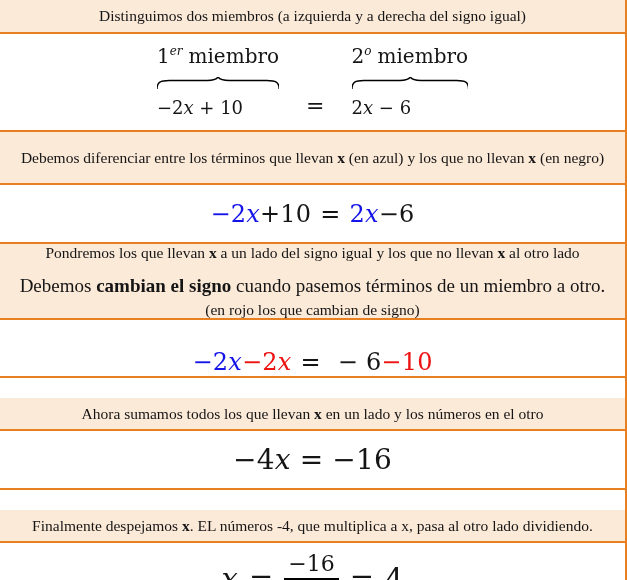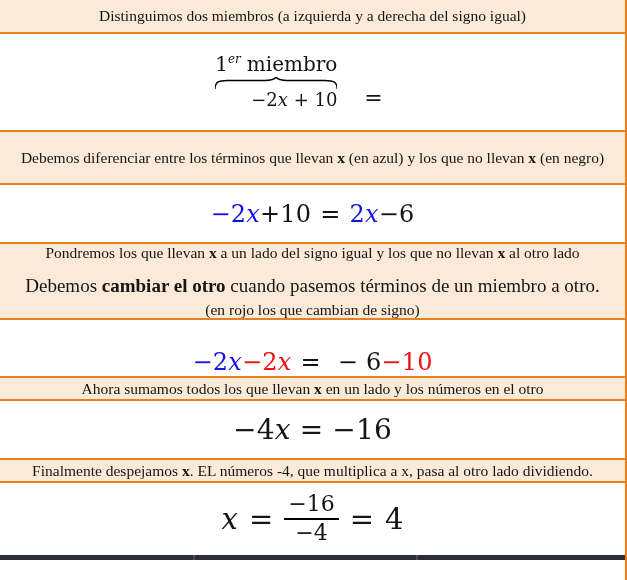--- a/index.html
+++ b/index.html
@@ -27,38 +27,38 @@
     width:100%;
     display:flex;flex-direction:column;
     align-items:center;justify-content:center;
     text-align:center;
     border-bottom:2px solid var(--orange);
     flex:0 0 auto;
   }
   .peach{background:var(--peach);}
   .white{background:#fff;}
   .h34{height:34px;} .h98{height:98px;} .h53{height:53px;} .h59{height:59px;}
-  .h76{height:76px;gap:8px;} .h58{height:58px;justify-content:flex-end;} .h33{height:23px;} .h72{height:72px;border-bottom:none;}
+  .h76{height:76px;gap:8px;} .h58{height:58px;justify-content:flex-end;} .h33{height:33px;margin-top:20px;} .h72{height:72px;border-bottom:none;}
   .note-sm{font-size:15.5px;line-height:1.28;padding:2px 10px;}
   .note-lg{font-size:19px;line-height:1.22;}
   .note-xs{font-size:15.5px;}
   b{font-weight:bold;}
 
   
   .math{font-family:"DejaVu Serif","Liberation Serif",serif;}
   .eq{font-size:24px;letter-spacing:0.2px;}
   .eq .v, .v{font-style:italic;}
   .c-blue{color:var(--blue);}
   .c-red{color:var(--red);}
   .sp-eq{margin:0 9px;}
   .gap-l{margin-left:8px;}
 
   
   .members-row{display:flex;align-items:flex-end;justify-content:center;}
-  .brace-group{display:flex;flex-direction:column;align-items:flex-end;}
+  .brace-group{display:flex;flex-direction:column;align-items:flex-start;gap:8px;}
   .member-label{font-size:20px;line-height:1.1;}
   .member-label sup{font-size:12px;font-style:italic;vertical-align:super;}
   .member-word{margin-left:6px;}
   .overbrace{display:block;width:100%;height:12px;margin:2px 0 1px 0;}
   .expr{font-size:18px;line-height:1.15;}
   .members-eq{font-size:22px;margin:0 27px;padding-bottom:1px;}
 
   .eq-big{font-size:28px;}
   .eq-final{font-size:29px;display:flex;align-items:center;justify-content:center;}
   .eq-final .sp-eq{margin:0 11px;}
@@ -83,34 +83,41 @@
   <section class="band white h98">
     <div class="members-row math">
       <div class="brace-group">
         <div class="member-label"><span>1</span><sup>er</sup><span class="member-word">miembro</span></div>
         <svg class="overbrace" viewBox="0 0 100 12" preserveAspectRatio="none">
           <path d="M0,12 C0,5 3,3.5 10,3.5 L41,3.5 C46,3.5 48.5,2.5 50,0 C51.5,2.5 54,3.5 59,3.5 L90,3.5 C97,3.5 100,5 100,12" fill="none" stroke="#000" stroke-width="1.4" vector-effect="non-scaling-stroke"></path>
         </svg>
         <div class="expr"><span>−2</span><span class="v">x</span><span> + 10</span></div>
       </div>
       <div class="members-eq">=</div>
+      <div class="brace-group">
+        <div class="member-label"><span>2</span><sup>o</sup><span class="member-word">miembro</span></div>
+        <svg class="overbrace" viewBox="0 0 100 12" preserveAspectRatio="none">
+          <path d="M0,12 C0,5 3,3.5 10,3.5 L41,3.5 C46,3.5 48.5,2.5 50,0 C51.5,2.5 54,3.5 59,3.5 L90,3.5 C97,3.5 100,5 100,12" fill="none" stroke="#000" stroke-width="1.4" vector-effect="non-scaling-stroke"></path>
+        </svg>
+        <div class="expr"><span>2</span><span class="v">x</span><span> − 6</span></div>
+      </div>
     </div>
   </section>
 
   <section class="band peach h53">
     <p class="note-sm"><span>Debemos diferenciar entre los términos que llevan </span><b>x</b><span> (en azul) y los que no llevan </span><b>x</b><span> (en negro)</span></p>
   </section>
 
   <section class="band white h59">
     <div class="eq math"><span class="c-blue">−2</span><span class="c-blue v">x</span><span>+10</span><span class="sp-eq">=</span><span class="c-blue">2</span><span class="c-blue v">x</span><span>−6</span></div>
   </section>
 
   <section class="band peach h76">
     <p class="note-sm" style="margin:0;"><span>Pondremos los que llevan </span><b>x</b><span> a un lado del signo igual y los que no llevan </span><b>x</b><span> al otro lado</span></p>
-    <p class="note-lg" style="margin:1px 0 0 0;padding:0 14px;"><span>Debemos </span><b>cambiar el otro</b><span> cuando pasemos términos de un miembro a otro. </span><span class="note-xs">(en rojo los que cambian de signo)</span></p>
+    <p class="note-lg" style="margin:1px 0 0 0;padding:0 14px;"><span>Debemos </span><b>cambian el signo</b><span> cuando pasemos términos de un miembro a otro. </span><span class="note-xs">(en rojo los que cambian de signo)</span></p>
   </section>
 
   <section class="band white h58">
     <div class="eq math"><span class="c-blue">−2</span><span class="c-blue v">x</span><span class="c-red">−2</span><span class="c-red v">x</span><span class="sp-eq">=</span><span class="gap-l">− 6</span><span class="c-red">−10</span></div>
   </section>
 
   <section class="band peach h33">
     <p class="note-sm"><span>Ahora sumamos todos los que llevan </span><b>x</b><span> en un lado y los números en el otro</span></p>
   </section>
 

